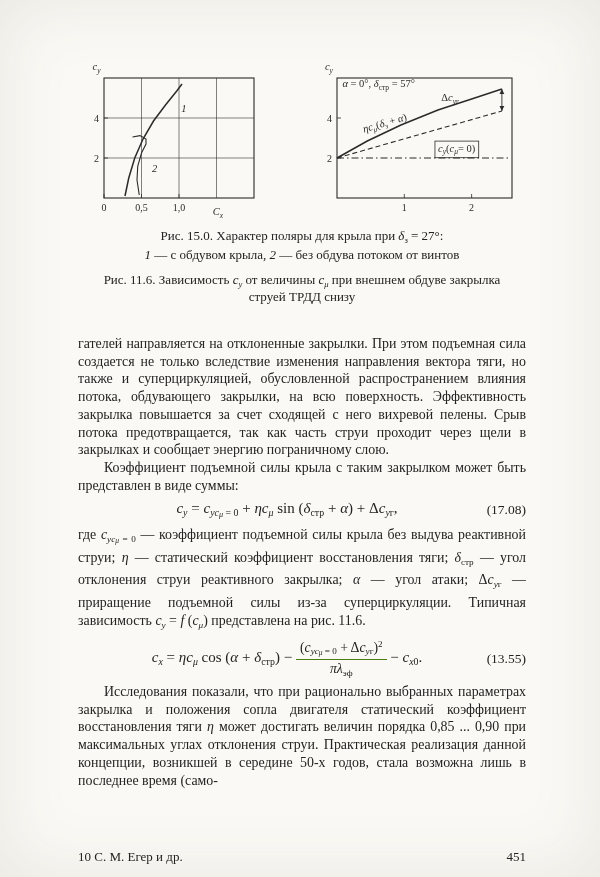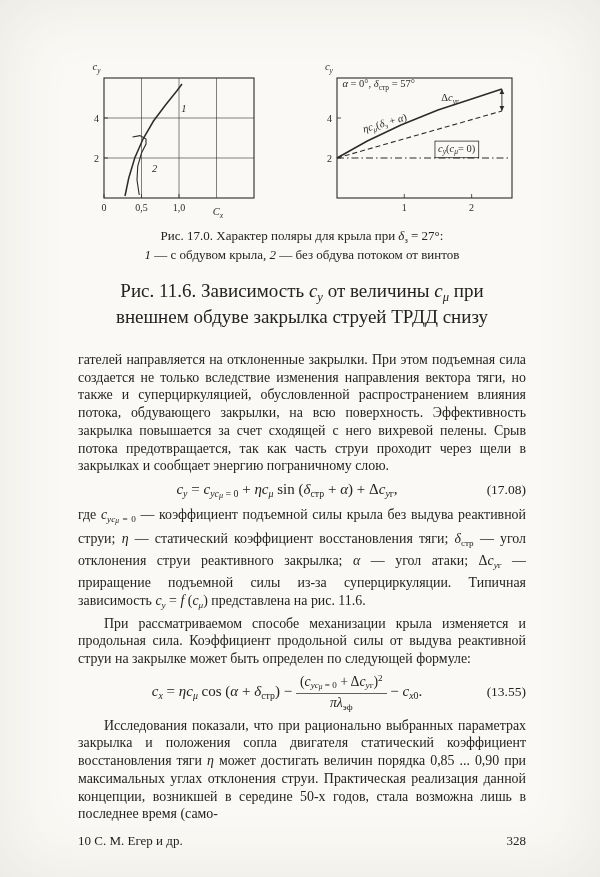--- a/index.html
+++ b/index.html
@@ -3,35 +3,35 @@
 <meta charset="utf-8">
 <style>
   *{box-sizing:border-box;}
   html,body{margin:0;padding:0;}
   body{width:600px;height:877px;background:#f4f2ec;font-family:"Liberation Serif","DejaVu Serif",serif;color:#232323;}
   .page{width:600px;height:877px;padding:60px 74px 0 78px;display:flex;flex-direction:column;overflow:hidden;
         box-shadow:inset 0 0 70px rgba(90,80,60,0.10);background:#faf9f5;}
   .figures-row{display:flex;justify-content:space-between;align-items:flex-start;}
   .caption-1{text-align:center;margin-top:8px;font-size:13px;line-height:1.22;}
   .cap-line2{font-size:13px;margin-top:2px;}
-  .caption-2{text-align:center;margin-top:16px;font-size:19px;line-height:1.28;padding:0 10px;}
-  .body-text{margin-top:22px;font-size:13.9px;line-height:17.7px;text-align:justify;}
+  .caption-2{text-align:center;margin-top:9px;font-size:13px;line-height:1.28;padding:0 10px;}
+  .body-text{margin-top:29px;font-size:13.9px;line-height:17.7px;text-align:justify;}
   .body-text p{margin:0;}
   p.indent{text-indent:26px;}
   .equation{position:relative;text-align:center;padding:5px 30px 5px 0;font-size:15px;line-height:1.25;}
   .eq-num{position:absolute;right:0;top:50%;transform:translateY(-50%);font-size:13.5px;}
   .frac{display:inline-block;vertical-align:middle;text-align:center;font-size:0.92em;line-height:1.15;}
   .frac .num{display:block;border-bottom:1px solid #4d7c0f;padding:0 4px 1px;}
   .frac .den{display:block;padding-top:1px;}
   .tk-i{font-style:italic;}
   .tk-sub,.tk-subi{font-size:0.66em;vertical-align:-0.3em;}
   .tk-subi{font-style:italic;}
   .tk-subsub{font-size:0.54em;vertical-align:-0.5em;font-style:italic;}
   .tk-sup{font-size:0.66em;vertical-align:0.5em;}
-  .footer{margin-top:auto;padding-bottom:28px;display:flex;justify-content:space-between;font-size:13px;}
+  .footer{margin-top:auto;padding-bottom:12px;display:flex;justify-content:space-between;font-size:13px;}
   svg text{font-family:"Liberation Serif","DejaVu Serif",serif;fill:#2b2b2b;}
 </style>
 </head>
 <body>
 
 <div class="page">
 
   <div class="figures-row">
     <svg width="190" height="160">
         <line x1="63.5" y1="18" x2="63.5" y2="138" stroke="#2b2b2b" stroke-width="0.6"></line>
@@ -76,43 +76,43 @@
         <text x="31.384615384615383" y="27.000000000000007" text-anchor="start" font-size="10.5"><tspan dy="0" font-style="italic">α</tspan><tspan dy="0"> = 0°, </tspan><tspan dy="0" font-style="italic">δ</tspan><tspan dy="2.6" font-size="7.5">стр</tspan><tspan dy="-2.6"> = 57°</tspan></text>
         <text x="130.3269230769231" y="41.000000000000014" text-anchor="start" font-size="10.5"><tspan dy="0">Δ</tspan><tspan dy="0" font-style="italic">c</tspan><tspan dy="2.6" font-size="7.5" font-style="italic">y</tspan><tspan dy="0" font-size="7.5">г</tspan></text>
         <text x="52.92307692307692" y="72.4" text-anchor="start" font-size="10.5" transform="rotate(-16 52.92307692307692 72.4)"><tspan dy="0" font-style="italic">η</tspan><tspan dy="0" font-style="italic">c</tspan><tspan dy="2.6" font-size="7.5" font-style="italic">μ</tspan><tspan dy="-2.6">(</tspan><tspan dy="0" font-style="italic">δ</tspan><tspan dy="2.6" font-size="7.5">з</tspan><tspan dy="-2.6"> + </tspan><tspan dy="0" font-style="italic">α</tspan><tspan dy="0">)</tspan></text>
         <text x="126.96153846153845" y="91.6" text-anchor="start" font-size="10.5"><tspan dy="0" font-style="italic">c</tspan><tspan dy="2.6" font-size="7.5" font-style="italic">y</tspan><tspan dy="-2.6">(</tspan><tspan dy="0" font-style="italic">c</tspan><tspan dy="2.6" font-size="7.5" font-style="italic">μ</tspan><tspan dy="-2.6">= 0)</tspan></text>
         <rect x="123.96154022216797" y="81.0999984741211" width="43.74976348876953" height="16.599998474121094" fill="none" stroke="#2b2b2b" stroke-width="0.8"></rect>
         <text x="17.923076923076923" y="10.000000000000002" text-anchor="middle" font-size="10.5"><tspan dy="0" font-style="italic">c</tspan><tspan dy="2.6" font-size="7.5" font-style="italic">y</tspan></text>
       </svg>
   </div>
 
   <div class="caption-1">
-    <div class="cap-line1"><span class="tk-n">Рис. 17.0. Характер поляры для крыла при </span><span class="tk-i">δ</span><span class="tk-sub">з</span><span class="tk-n"> = 27°:</span></div>
+    <div class="cap-line1"><span class="tk-n">Рис. 15.0. Характер поляры для крыла при </span><span class="tk-i">δ</span><span class="tk-sub">з</span><span class="tk-n"> = 27°:</span></div>
     <div class="cap-line2"><span class="tk-i">1</span><span class="tk-n"> — с обдувом крыла, </span><span class="tk-i">2</span><span class="tk-n"> — без обдува потоком от винтов</span></div>
   </div>
 
   <div class="caption-2"><span class="tk-n">Рис. 11.6. Зависимость </span><span class="tk-i">c</span><span class="tk-subi">y</span><span class="tk-n"> от величины </span><span class="tk-i">c</span><span class="tk-subi">μ</span><span class="tk-n"> при внешнем обдуве закрылка струей ТРДД снизу</span></div>
 
   <div class="body-text">
     <p class="noindent"><span class="tk-n">гателей направляется на отклоненные закрылки. При этом подъемная сила создается не только вследствие изменения направления вектора тяги, но также и суперциркуляцией, обусловленной распространением влияния потока, обдувающего закрылки, на всю поверхность. Эффективность закрылка повышается за счет сходящей с него вихревой пелены. Срыв потока предотвращается, так как часть струи проходит через щели в закрылках и сообщает энергию пограничному слою.</span></p>
+    <p class="indent"><span class="tk-n">Коэффициент подъемной силы крыла с таким закрылком может быть представлен в виде суммы:</span></p>
 
     <div class="equation">
       <span class="eq-body"><span class="tk-i">c</span><span class="tk-subi">y</span><span class="tk-n"> = </span><span class="tk-i">c</span><span class="tk-subi">yc</span><span class="tk-subsub">μ</span><span class="tk-sub"> = 0</span><span class="tk-n"> + </span><span class="tk-i">η</span><span class="tk-i">c</span><span class="tk-subi">μ</span><span class="tk-n"> sin (</span><span class="tk-i">δ</span><span class="tk-sub">стр</span><span class="tk-n"> + </span><span class="tk-i">α</span><span class="tk-n">) + Δ</span><span class="tk-i">c</span><span class="tk-subi">y</span><span class="tk-sub">г</span><span class="tk-n">,</span></span>
       <span class="eq-num">(17.08)</span>
     </div>
 
     <p class="noindent"><span class="tk-n">где </span><span class="tk-i">c</span><span class="tk-subi">yc</span><span class="tk-subsub">μ</span><span class="tk-sub"> = 0</span><span class="tk-n"> — коэффициент подъемной силы крыла без выдува реактивной струи; </span><span class="tk-i">η</span><span class="tk-n"> — статический коэффициент восстановления тяги; </span><span class="tk-i">δ</span><span class="tk-sub">стр</span><span class="tk-n"> — угол отклонения струи реактивного закрылка; </span><span class="tk-i">α</span><span class="tk-n"> — угол атаки; Δ</span><span class="tk-i">c</span><span class="tk-subi">y</span><span class="tk-sub">г</span><span class="tk-n"> — приращение подъемной силы из-за суперциркуляции. Типичная зависимость </span><span class="tk-i">c</span><span class="tk-subi">y</span><span class="tk-n"> = </span><span class="tk-i">f</span><span class="tk-n"> (</span><span class="tk-i">c</span><span class="tk-subi">μ</span><span class="tk-n">)</span><span class="tk-n"> представлена на рис. 11.6.</span></p>
-    <p class="indent"><span class="tk-n">При рассматриваемом способе механизации крыла изменяется и продольная сила. Коэффициент продольной силы от выдува реактивной струи на закрылке может быть определен по следующей формуле:</span></p>
 
     <div class="equation">
       <span class="eq-body"><span class="tk-i">c</span><span class="tk-subi">x</span><span class="tk-n"> = </span><span class="tk-i">η</span><span class="tk-i">c</span><span class="tk-subi">μ</span><span class="tk-n"> cos (</span><span class="tk-i">α</span><span class="tk-n"> + </span><span class="tk-i">δ</span><span class="tk-sub">стр</span><span class="tk-n">) − </span><span class="frac"><span class="num"><span class="tk-n">(</span><span class="tk-i">c</span><span class="tk-subi">yc</span><span class="tk-subsub">μ</span><span class="tk-sub"> = 0</span><span class="tk-n"> + Δ</span><span class="tk-i">c</span><span class="tk-subi">y</span><span class="tk-sub">г</span><span class="tk-n">)</span><span class="tk-sup">2</span></span><span class="den"><span class="tk-i">πλ</span><span class="tk-sub">эф</span></span></span><span class="tk-n"> − </span><span class="tk-i">c</span><span class="tk-subi">x</span><span class="tk-sub">0</span><span class="tk-n">.</span></span>
       <span class="eq-num">(13.55)</span>
     </div>
 
     <p class="indent"><span class="tk-n">Исследования показали, что при рационально выбранных параметрах закрылка и положения сопла двигателя статический коэффициент восстановления тяги </span><span class="tk-i">η</span><span class="tk-n"> может достигать величин порядка 0,85 ... 0,90 при максимальных углах отклонения струи. Практическая реализация данной концепции, возникшей в середине 50-х годов, стала возможна лишь в последнее время (само-</span></p>
   </div>
 
   <div class="footer">
     <span>10 С. М. Егер и др.</span>
-    <span>328</span>
+    <span>451</span>
   </div>
 
 </div>
 
 </body></html>

